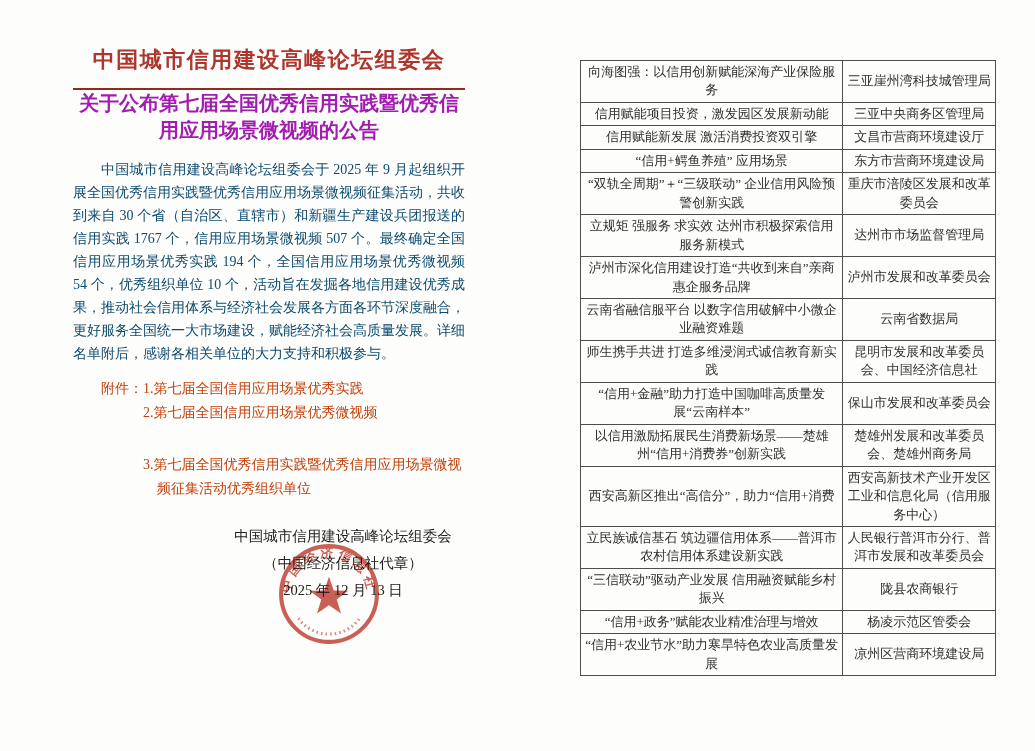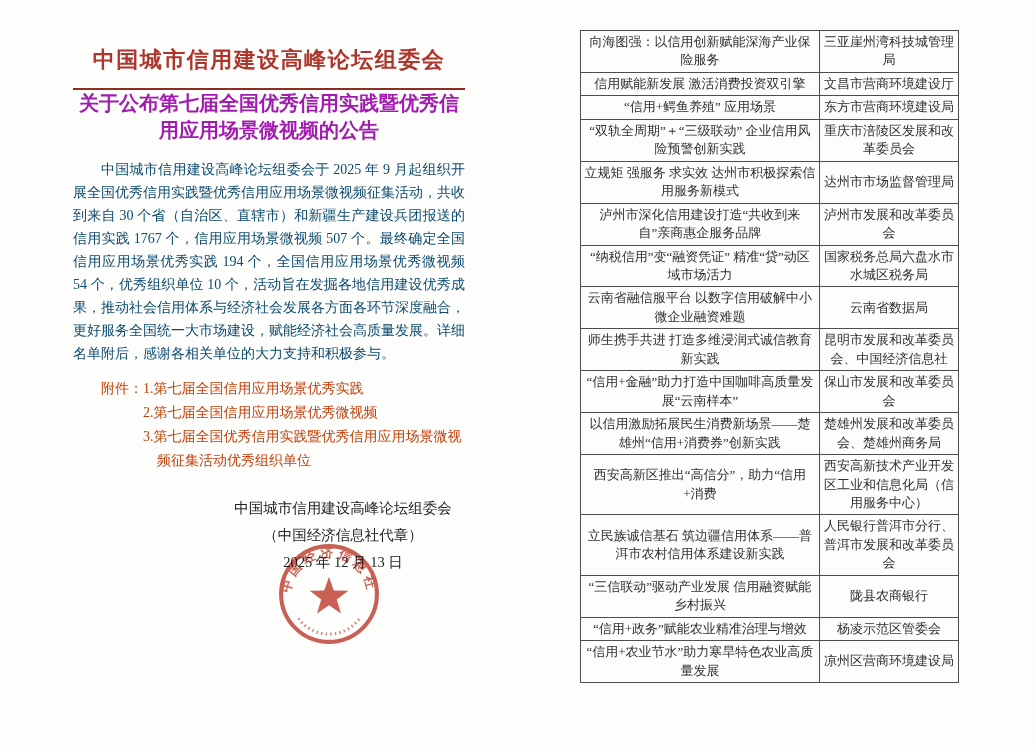--- a/index.html
+++ b/index.html
@@ -43,41 +43,41 @@
   }
   .attachments {
     margin-top:12px;
     font-size:14px;
     line-height:24px;
     color:#c2410c;
   }
   .att-first { padding-left:2em; }
   .att-label { }
   .att-item { padding-left:5em; }
-  .att-item-wrap { padding-left:6em; text-indent:-1em; }
+  .att-item-wrap { padding-left:6em; text-indent:-1em;margin-top:28px; }
   .signature {
     margin-top:22px;
     margin-left:130px;
     width:280px;
     text-align:center;
     font-size:14.5px;
     line-height:27px;
     color:#222222;
   }
   
   .stamp {
     position:absolute; left:276px; top:541px;
     width:106px; height:106px;
     opacity:0.8;
     mix-blend-mode:multiply;
     pointer-events:none;
   }
   
   .table-wrap {
-    position:absolute; left:580px; top:30px; width:379px;
+    position:absolute; left:580px; top:60px; width:416px;
   }
   table.credit {
     width:100%;
     border-collapse:collapse;
     table-layout:fixed;
   }
   table.credit td {
     border:1px solid #4d4d4d;
     font-size:13px;
     line-height:1.42;
@@ -130,42 +130,42 @@
       <colgroup>
         <col class="c-project">
         <col class="c-org">
       </colgroup>
       <tbody>
           <tr>
             <td>向海图强：以信用创新赋能深海产业保险服务</td>
             <td>三亚崖州湾科技城管理局</td>
           </tr>
           <tr>
+            <td>信用赋能项目投资，激发园区发展新动能</td>
+            <td>三亚中央商务区管理局</td>
+          </tr>
+          <tr>
             <td>信用赋能新发展 激活消费投资双引擎</td>
             <td>文昌市营商环境建设厅</td>
           </tr>
           <tr>
             <td>“信用+鳄鱼养殖” 应用场景</td>
             <td>东方市营商环境建设局</td>
           </tr>
           <tr>
             <td>“双轨全周期”＋“三级联动” 企业信用风险预警创新实践</td>
             <td>重庆市涪陵区发展和改革委员会</td>
           </tr>
           <tr>
             <td>立规矩 强服务 求实效 达州市积极探索信用服务新模式</td>
             <td>达州市市场监督管理局</td>
           </tr>
           <tr>
             <td>泸州市深化信用建设打造“共收到来自”亲商惠企服务品牌</td>
             <td>泸州市发展和改革委员会</td>
-          </tr>
-          <tr>
-            <td>“纳税信用”变“融资凭证” 精准“贷”动区域市场活力</td>
-            <td>国家税务总局六盘水市水城区税务局</td>
           </tr>
           <tr>
             <td>云南省融信服平台 以数字信用破解中小微企业融资难题</td>
             <td>云南省数据局</td>
           </tr>
           <tr>
             <td>师生携手共进 打造多维浸润式诚信教育新实践</td>
             <td>昆明市发展和改革委员会、中国经济信息社</td>
           </tr>
           <tr>

